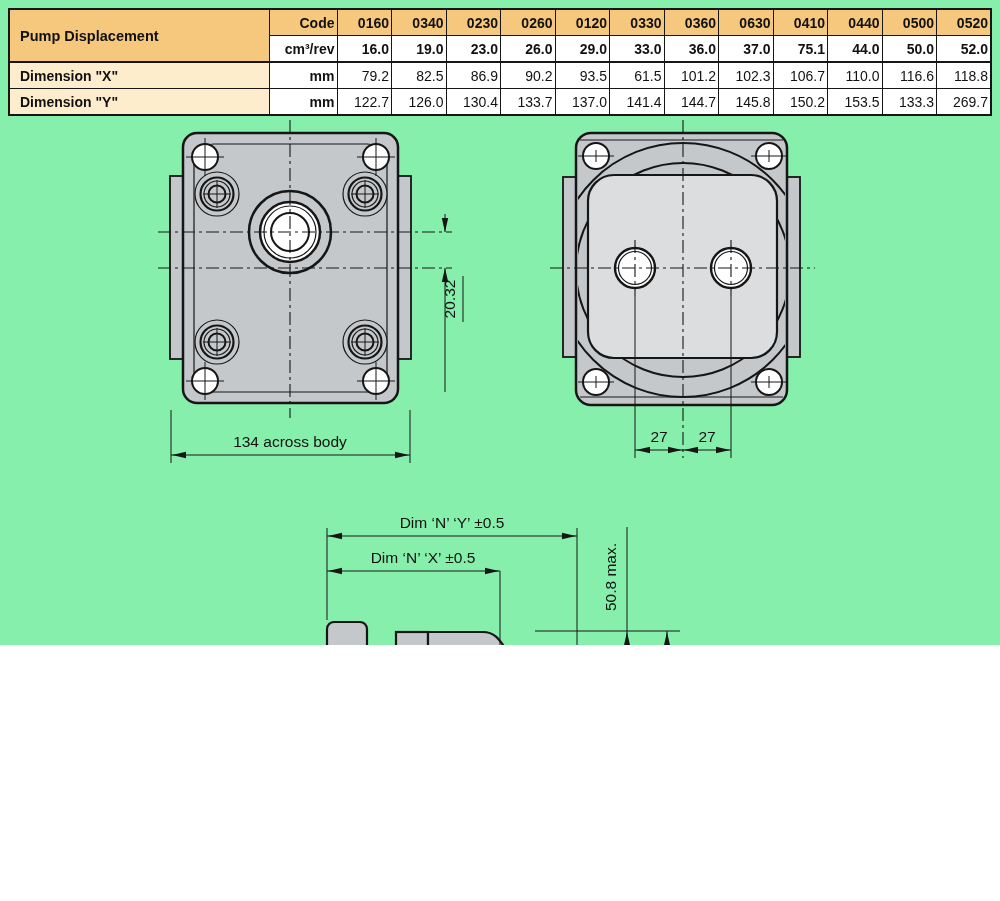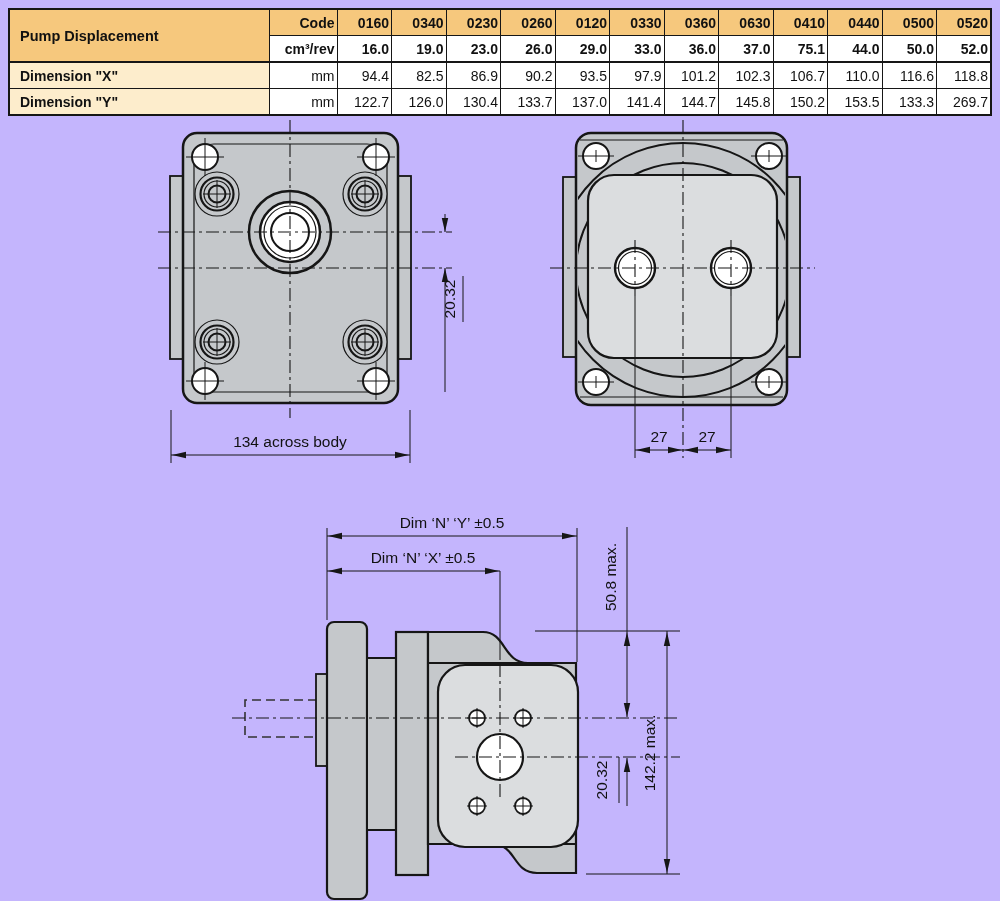--- a/index.html
+++ b/index.html
@@ -1,31 +1,31 @@
 <!DOCTYPE html>
 <html style="--orange: #f6c87d; --cream: #fdedcc; --g: #c5c8cb; --l: #dbdddf; --k: #161616;"><head>
 <meta charset="utf-8">
 <style>
   :root{
     --orange:#f6c87d; --cream:#fdedcc; --g:#c5c8cb; --l:#dbdddf; --k:#161616;
   }
   html,body{margin:0;padding:0;background:#fff;}
-  #page{position:relative;width:1000px;height:901px;background:#c4b5fd;overflow:hidden;
+  #page{position:relative;width:1000px;height:645px;background:#86efac;overflow:hidden;
         font-family:"Liberation Sans",sans-serif;}
   
   table#spec{position:absolute;top:8px;left:8px;width:984px;border-collapse:collapse;
              table-layout:fixed;border:2.5px solid var(--k);}
   #spec th,#spec td{border:1.5px solid var(--k);font-size:14px;text-align:right;
                     padding:0 2px;height:25px;color:#111;white-space:nowrap;}
   #spec .hdr{background:var(--orange);font-weight:bold;}
   #spec .ttl{background:var(--orange);font-weight:bold;text-align:left;padding-left:10px;font-size:14.5px;}
   #spec .unit{background:#fff;font-weight:bold;}
   #spec .disp{background:#fff;font-weight:bold;margin-top:40px;}
   #spec .dimlab{background:var(--cream);font-weight:bold;text-align:left;padding-left:10px;}
-  #spec .mm{background:#fff;font-weight:normal;}
+  #spec .mm{background:#fff;font-weight:bold;}
   #spec .val{background:#fff;font-weight:normal;}
   #spec tr.sep td{border-top:2.5px solid var(--k);}
   
   svg#dwg{position:absolute;top:0;left:0;}
   .sg{fill:var(--g);stroke:var(--k);}
   .sl{fill:var(--l);stroke:var(--k);}
   .sw{fill:#fff;stroke:var(--k);}
   .sn{fill:none;stroke:var(--k);}
   .cl{fill:none;stroke:var(--k);stroke-width:1.1;stroke-dasharray:13 4 3 4;}
   .xln{fill:none;stroke:var(--k);stroke-width:1;}
@@ -72,26 +72,26 @@
           <td class="disp">36.0</td>
           <td class="disp">37.0</td>
           <td class="disp">75.1</td>
           <td class="disp">44.0</td>
           <td class="disp">50.0</td>
           <td class="disp">52.0</td>
         </tr>
         <tr class="sep">
           <td class="dimlab">Dimension "X"</td>
           <td class="mm">mm</td>
-          <td class="val">94.4</td>
+          <td class="val">79.2</td>
           <td class="val">82.5</td>
           <td class="val">86.9</td>
           <td class="val">90.2</td>
           <td class="val">93.5</td>
-          <td class="val">97.9</td>
+          <td class="val">61.5</td>
           <td class="val">101.2</td>
           <td class="val">102.3</td>
           <td class="val">106.7</td>
           <td class="val">110.0</td>
           <td class="val">116.6</td>
           <td class="val">118.8</td>
         </tr>
         <tr>
           <td class="dimlab">Dimension "Y"</td>
           <td class="mm">mm</td>

